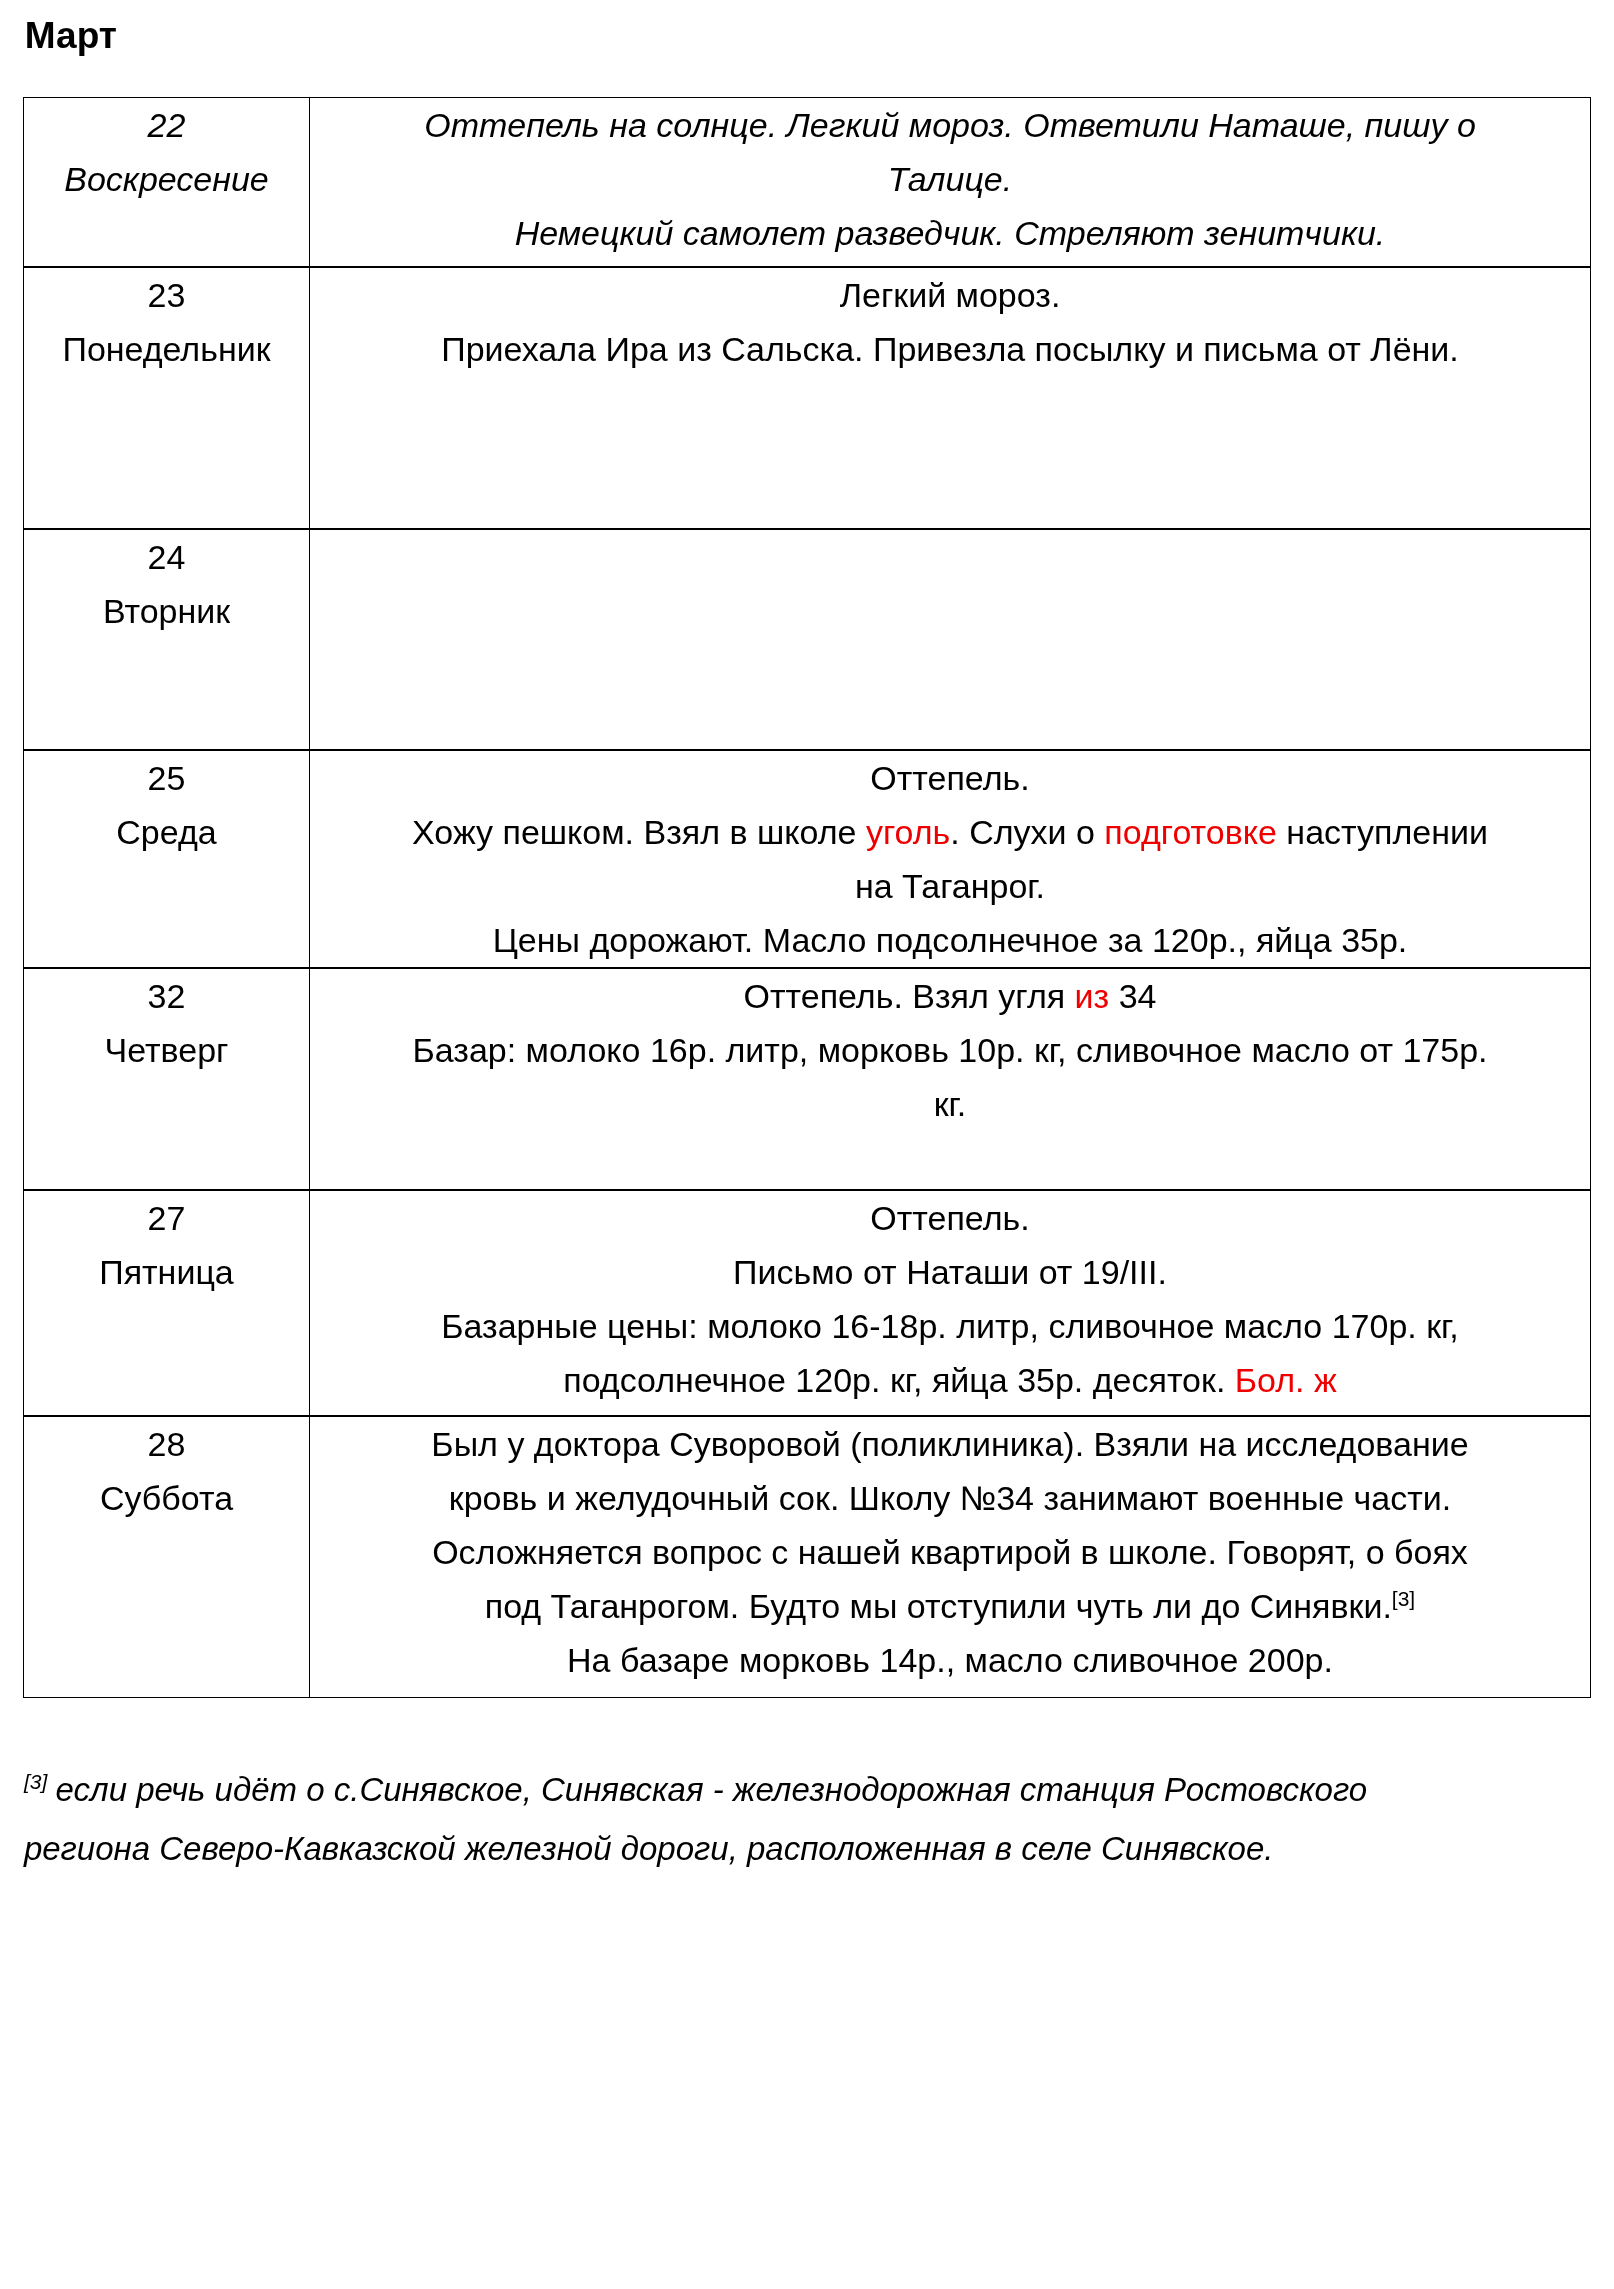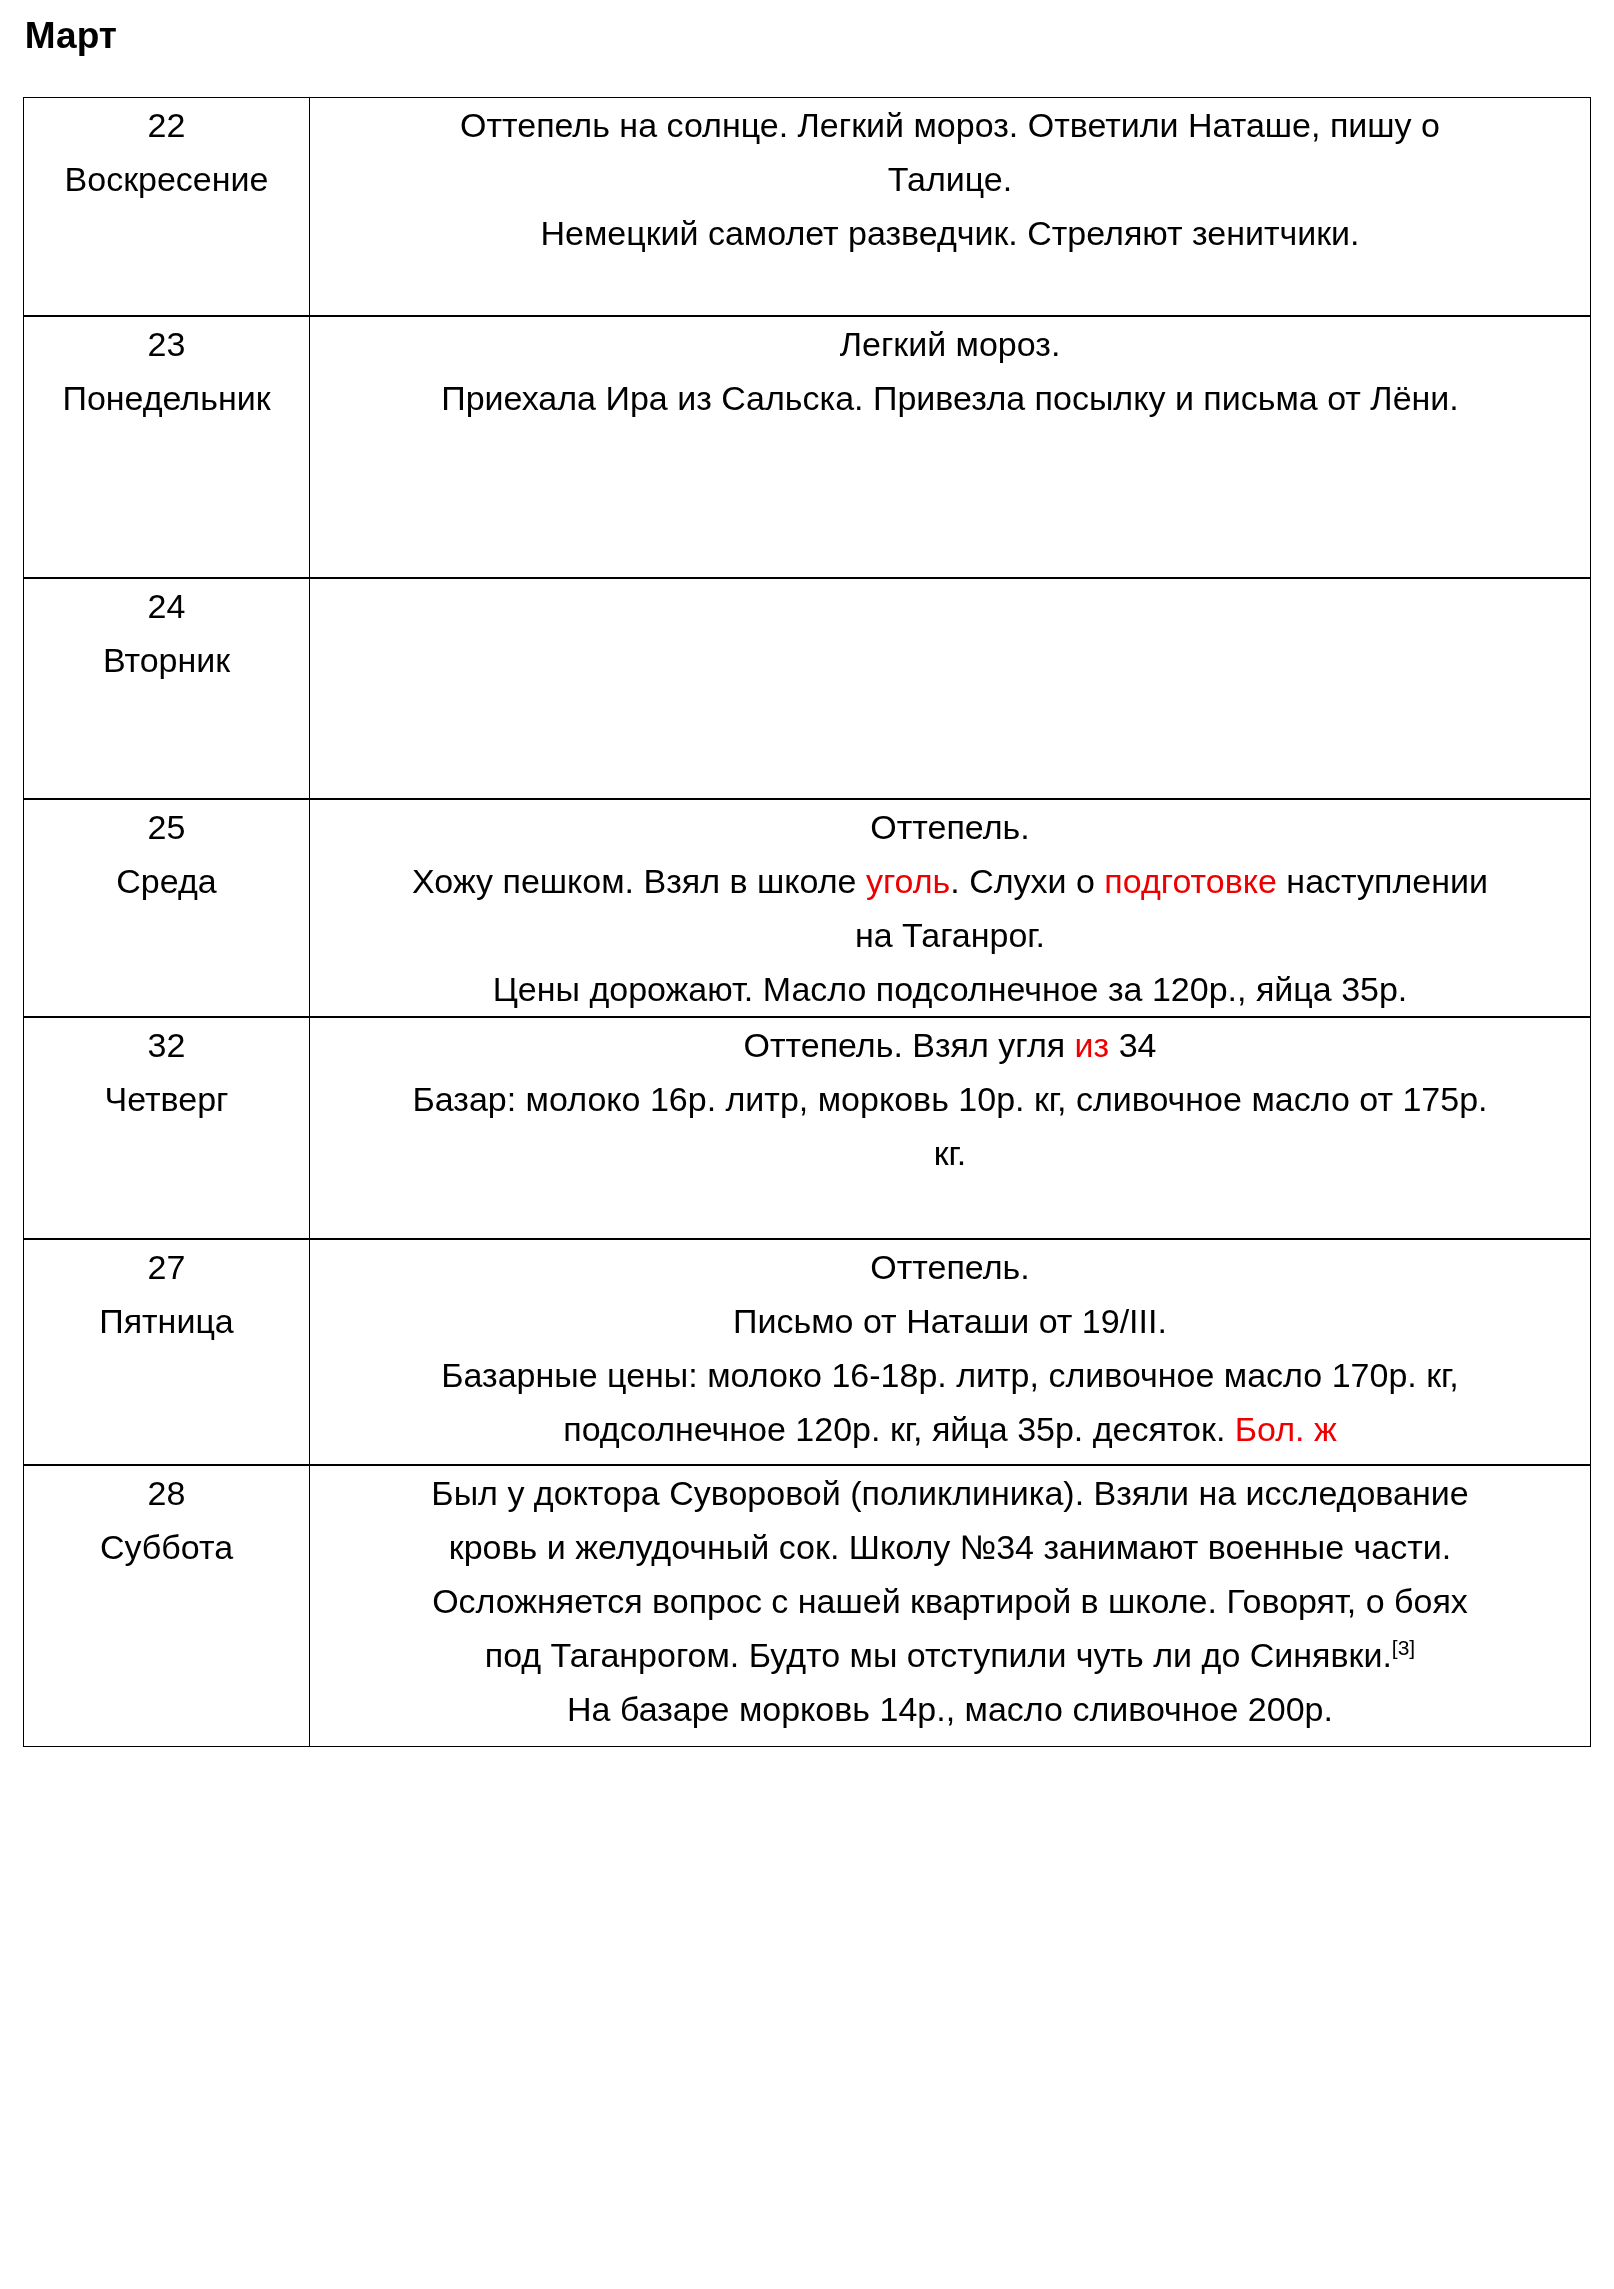--- a/index.html
+++ b/index.html
@@ -19,21 +19,21 @@
     border-collapse: collapse; table-layout: fixed;
     width: 1568px; margin-top: 40px;
   }
   .col-date { width: 286px; }
   table.diary td {
     border: 1.8px solid var(--border);
     vertical-align: top; padding: 0;
   }
   table.diary tr + tr td { border-top-width: 2.8px; }
 
-  table.diary tr:nth-child(1) { height: 219px; }
+  table.diary tr:nth-child(1) { height: 170px; font-style: italic; }
   table.diary tr:nth-child(2) { height: 262px; }
   table.diary tr:nth-child(3) { height: 221px; }
   table.diary tr:nth-child(4) { height: 184px; }
   table.diary tr:nth-child(5) { height: 222px; }
   table.diary tr:nth-child(6) { height: 226px; }
   table.diary tr:nth-child(7) { height: 281px; }
 
   .c-date { text-align: center; padding-top: 3.7px; font-size: 34px; }
   .c-date div { line-height: 54px; }
   .c-entry { padding: 3.7px 14.8px 0 14.8px; font-size: 34px; text-align: center; }
@@ -133,15 +133,19 @@
             <div class="line"><span>Был у доктора Суворовой (поликлиника). Взяли на исследование</span></div>
             <div class="line"><span>кровь и желудочный сок. Школу №34 занимают военные части.</span></div>
             <div class="line"><span>Осложняется вопрос с нашей квартирой в школе. Говорят, о боях</span></div>
             <div class="line"><span>под Таганрогом. Будто мы отступили чуть ли до Синявки.</span><sup class="ref">[3]</sup></div>
             <div class="line"><span>На базаре морковь 14р., масло сливочное 200р.</span></div>
           </td>
         </tr>
       </tbody>
   </table>
 
+  <p class="footnote">
+    <span class="fn-line"><sup class="fn-marker">[3]</sup><span>если речь идёт о с.Синявское, Синявская - железнодорожная станция Ростовского</span></span>
+    <span class="fn-line">региона Северо-Кавказской железной дороги, расположенная в селе Синявское.</span>
+  </p>
 
 </div>
 
 
 </body></html>

